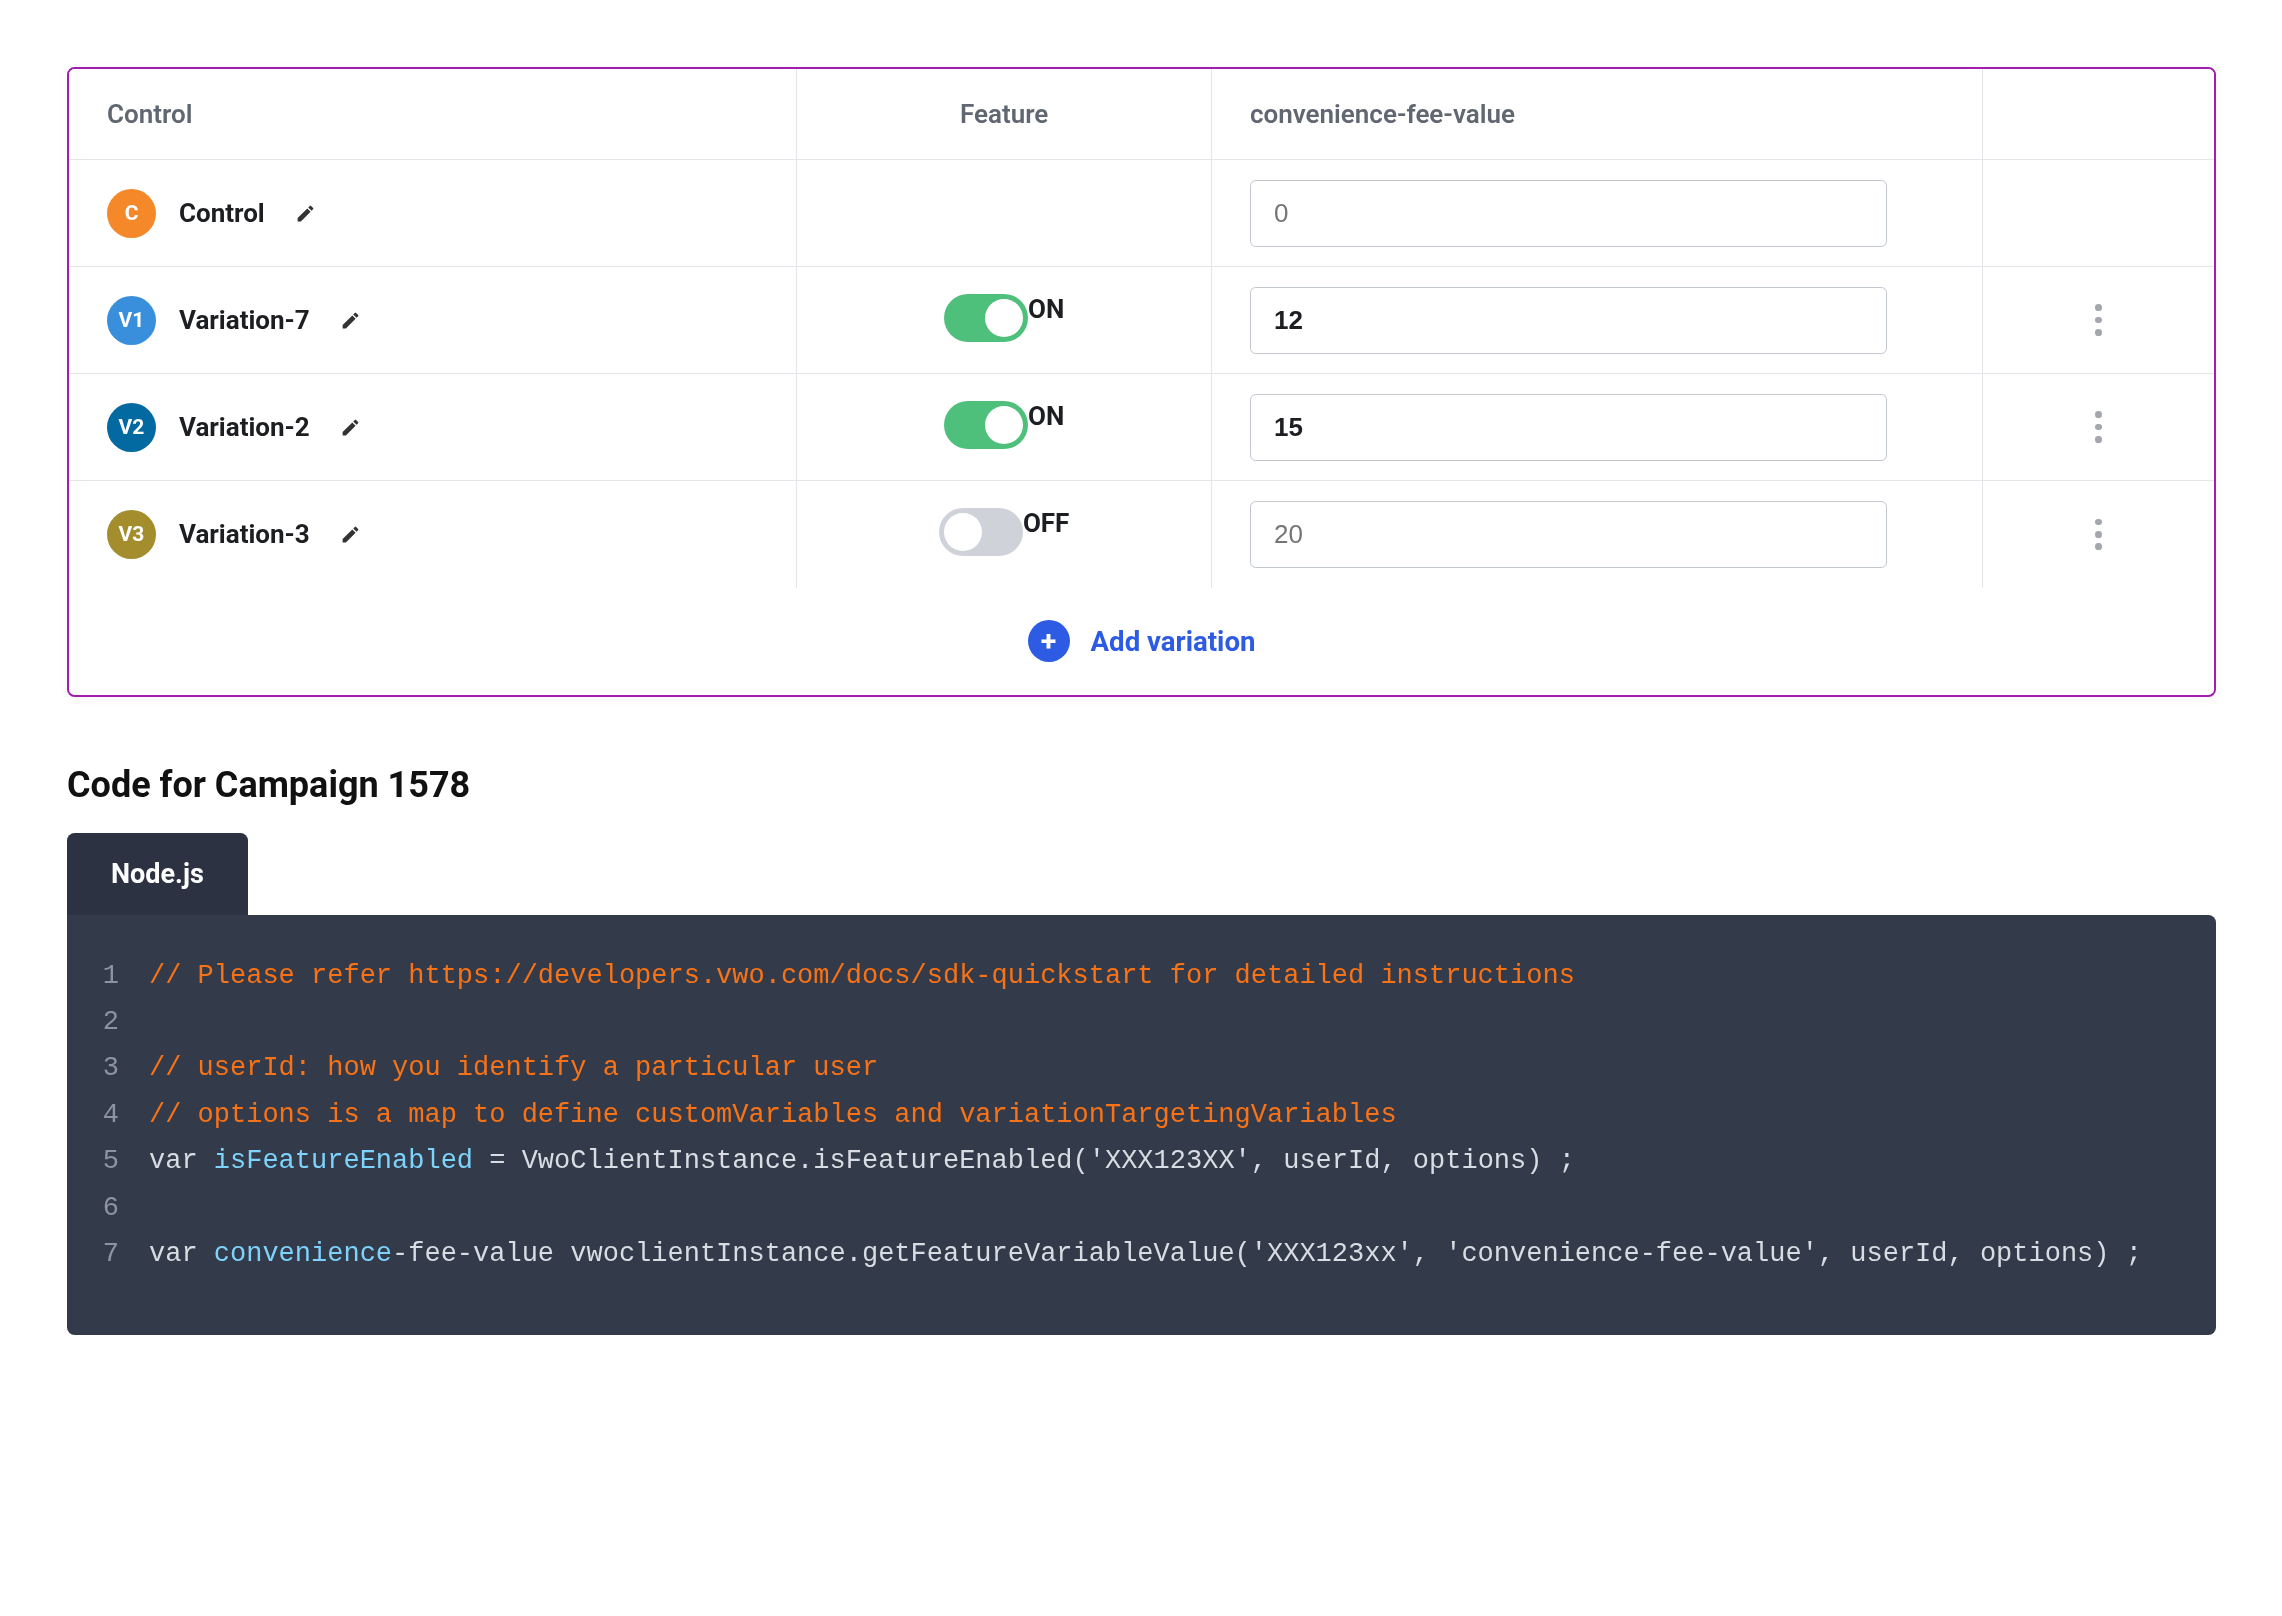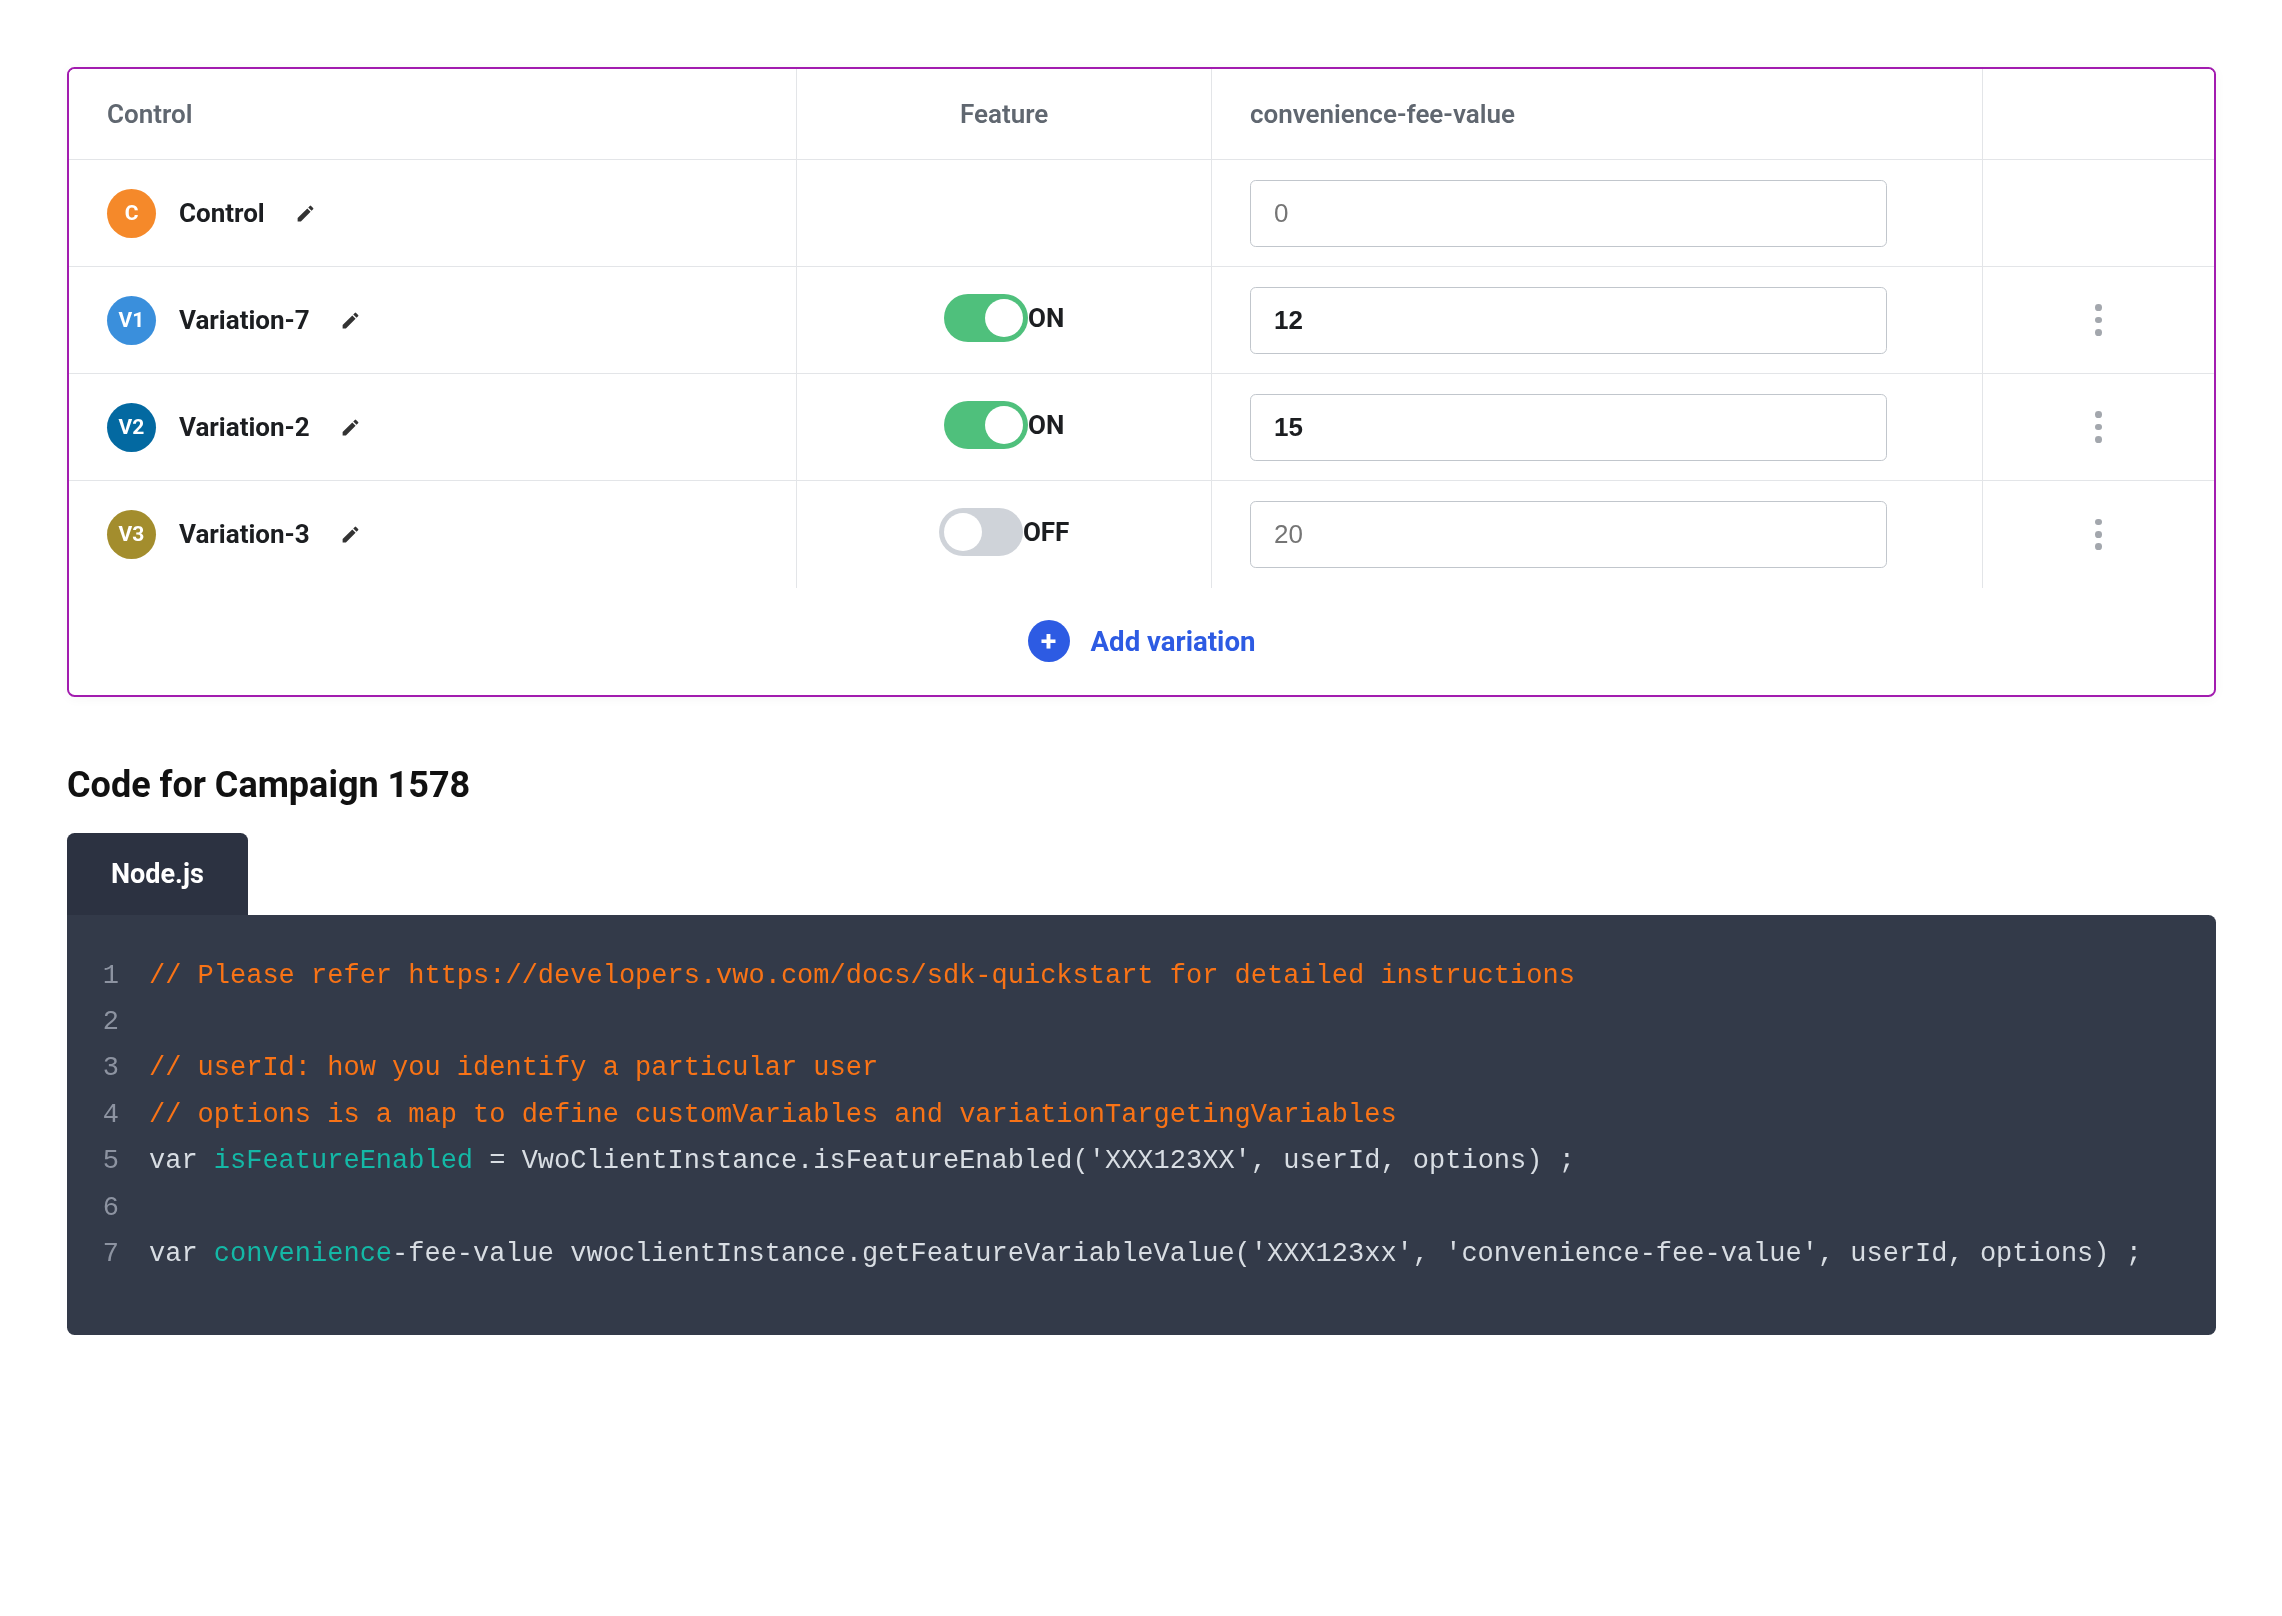--- a/index.html
+++ b/index.html
@@ -63,21 +63,21 @@
     .badge-V2 { background: #0369a1; }
     .badge-V3 { background: #a38d2d; }
     .var-name { font-weight: 700; font-size: 26px; color: #1c1e21; }
     .pencil-icon {
       margin-left: 7.6px;
       display: inline-flex;
       color: #333;
       cursor: pointer;
     }
     .feature-cell { text-align: center; }
-    .toggle-wrap { display: inline-flex; align-items: center; gap: 0; }
+    .toggle-wrap { display: inline-flex; align-items: flex-start; gap: 0; }
     .toggle {
       width: 84px;
       height: 48px;
       border-radius: 48px;
       position: relative;
       display: inline-block;
       cursor: pointer;
     }
     .toggle-on  { background: #4fc07c; }
     .toggle-off { background: #cfd3d9; }
@@ -172,21 +172,21 @@
       width: 55px;
       color: #8d93a1;
       text-align: right;
       padding-right: 30px;
       flex-shrink: 0;
       user-select: none;
     }
     .code { white-space: pre-wrap; word-break: break-word; }
     .c-comment { color: #f97316; }
     .c-keyword { color: #d8dde3; }
-    .c-var     { color: #14b8a6; }
+    .c-var     { color: #7dd3fc; }
     .c-plain   { color: #d8dde3; }
   </style>
 </head>
 <body>
 
 <div class="table-wrap">
   <table>
     <thead>
       <tr>
         <th class="col-control">Control</th>

